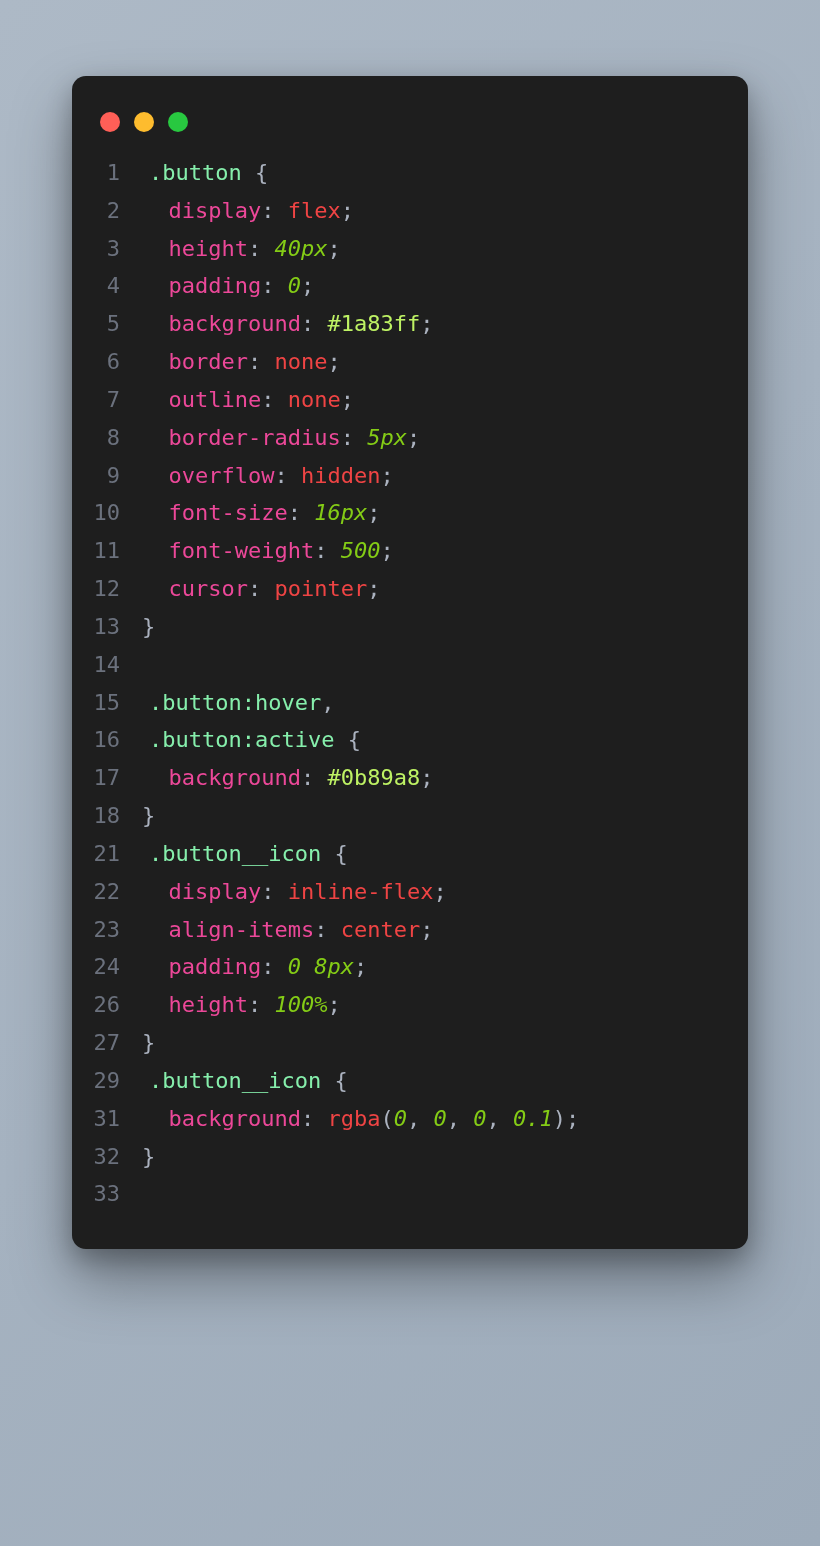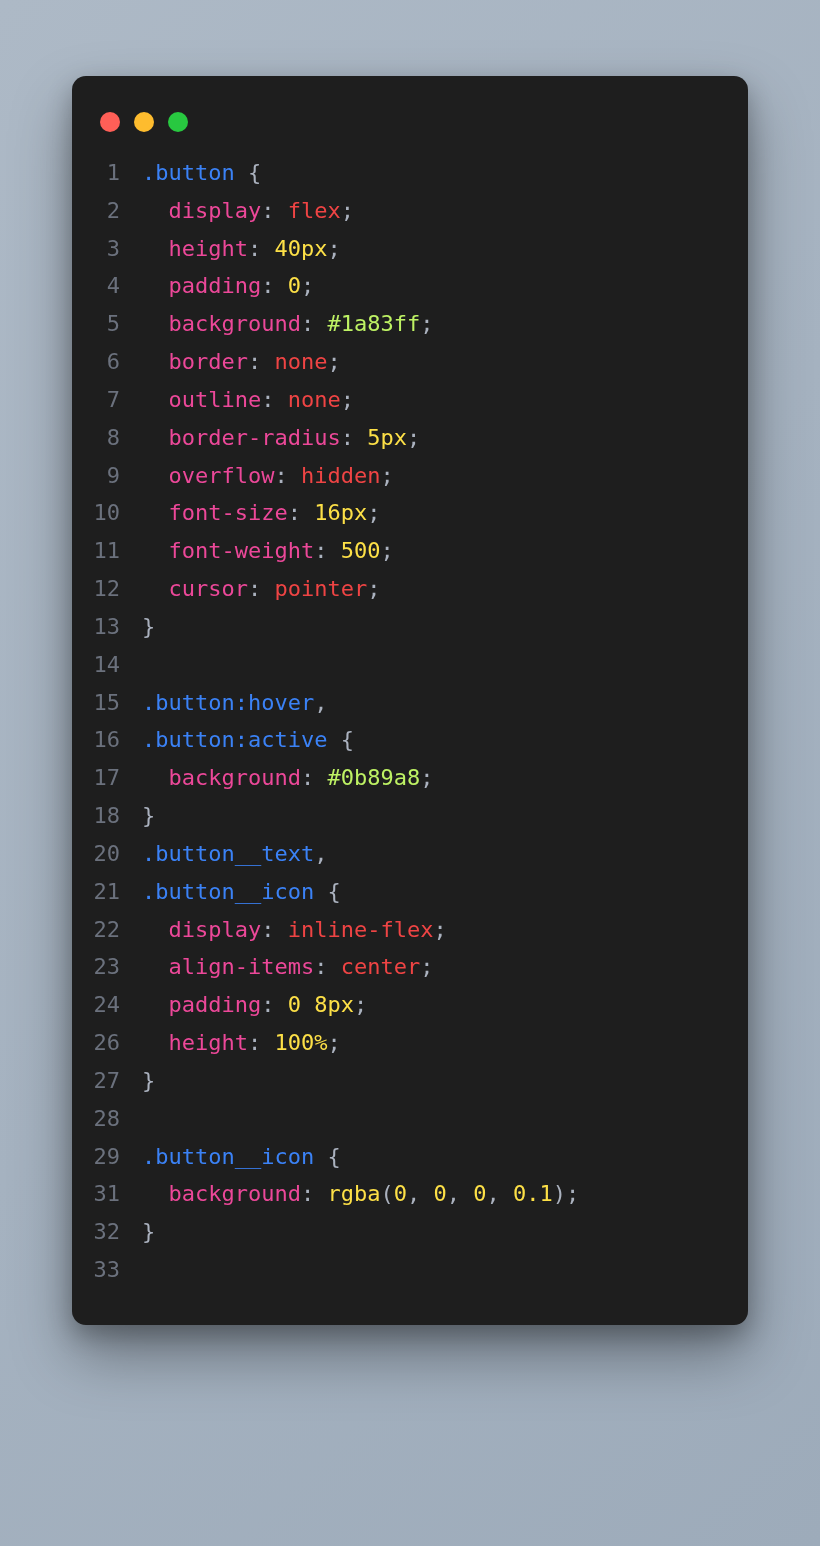--- a/index.html
+++ b/index.html
@@ -41,26 +41,26 @@
   .ln {
     width: 54px;
     text-align: right;
     color: #6b717d;
     padding-right: 22px;
     user-select: none;
     flex-shrink: 0;
   }
   .code-content { flex: 1; }
 
-  .sel   { color: #3b82f6; } 
+  .sel   { color: #86efac; margin-left: 7px; } 
   .prop  { color: #ec4899; } 
   .val   { color: #ef4444; } 
-  .num   { color: #fde047; } 
+  .num   { color: #84cc16; font-style: italic; } 
   .hex   { color: #bef264; } 
-  .fn    { color: #fde047; } 
+  .fn    { color: #ef4444; } 
   .p     { color: #abb2bf; } 
   .brace { color: #abb2bf; }
 </style>
 </head>
 <body>
 
 <div class="window">
   <div class="titlebar">
     <div class="dot red"></div>
     <div class="dot yellow"></div>
@@ -78,26 +78,24 @@
       <div class="line"><span class="ln">9</span><span class="code-content"><span class="p">  </span><span class="prop">overflow</span><span class="p">: </span><span class="val">hidden</span><span class="p">;</span></span></div>
       <div class="line"><span class="ln">10</span><span class="code-content"><span class="p">  </span><span class="prop">font-size</span><span class="p">: </span><span class="num">16px</span><span class="p">;</span></span></div>
       <div class="line"><span class="ln">11</span><span class="code-content"><span class="p">  </span><span class="prop">font-weight</span><span class="p">: </span><span class="num">500</span><span class="p">;</span></span></div>
       <div class="line"><span class="ln">12</span><span class="code-content"><span class="p">  </span><span class="prop">cursor</span><span class="p">: </span><span class="val">pointer</span><span class="p">;</span></span></div>
       <div class="line"><span class="ln">13</span><span class="code-content"><span class="brace">}</span></span></div>
       <div class="line"><span class="ln">14</span><span class="code-content"><span class="p"> </span></span></div>
       <div class="line"><span class="ln">15</span><span class="code-content"><span class="sel">.button:hover</span><span class="p">,</span></span></div>
       <div class="line"><span class="ln">16</span><span class="code-content"><span class="sel">.button:active </span><span class="brace">{</span></span></div>
       <div class="line"><span class="ln">17</span><span class="code-content"><span class="p">  </span><span class="prop">background</span><span class="p">: </span><span class="hex">#0b89a8</span><span class="p">;</span></span></div>
       <div class="line"><span class="ln">18</span><span class="code-content"><span class="brace">}</span></span></div>
-      <div class="line"><span class="ln">20</span><span class="code-content"><span class="sel">.button__text</span><span class="p">,</span></span></div>
       <div class="line"><span class="ln">21</span><span class="code-content"><span class="sel">.button__icon </span><span class="brace">{</span></span></div>
       <div class="line"><span class="ln">22</span><span class="code-content"><span class="p">  </span><span class="prop">display</span><span class="p">: </span><span class="val">inline-flex</span><span class="p">;</span></span></div>
       <div class="line"><span class="ln">23</span><span class="code-content"><span class="p">  </span><span class="prop">align-items</span><span class="p">: </span><span class="val">center</span><span class="p">;</span></span></div>
       <div class="line"><span class="ln">24</span><span class="code-content"><span class="p">  </span><span class="prop">padding</span><span class="p">: </span><span class="num">0</span><span class="p"> </span><span class="num">8px</span><span class="p">;</span></span></div>
       <div class="line"><span class="ln">26</span><span class="code-content"><span class="p">  </span><span class="prop">height</span><span class="p">: </span><span class="num">100%</span><span class="p">;</span></span></div>
       <div class="line"><span class="ln">27</span><span class="code-content"><span class="brace">}</span></span></div>
-      <div class="line"><span class="ln">28</span><span class="code-content"><span class="p"> </span></span></div>
       <div class="line"><span class="ln">29</span><span class="code-content"><span class="sel">.button__icon </span><span class="brace">{</span></span></div>
       <div class="line"><span class="ln">31</span><span class="code-content"><span class="p">  </span><span class="prop">background</span><span class="p">: </span><span class="fn">rgba</span><span class="p">(</span><span class="num">0</span><span class="p">, </span><span class="num">0</span><span class="p">, </span><span class="num">0</span><span class="p">, </span><span class="num">0.1</span><span class="p">)</span><span class="p">;</span></span></div>
       <div class="line"><span class="ln">32</span><span class="code-content"><span class="brace">}</span></span></div>
       <div class="line"><span class="ln">33</span><span class="code-content"><span class="p"> </span></span></div>
     </div>
 </div>
 
 </body></html>

